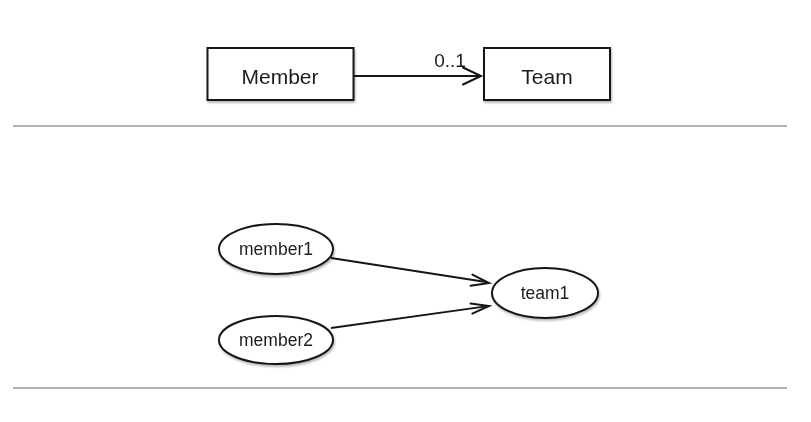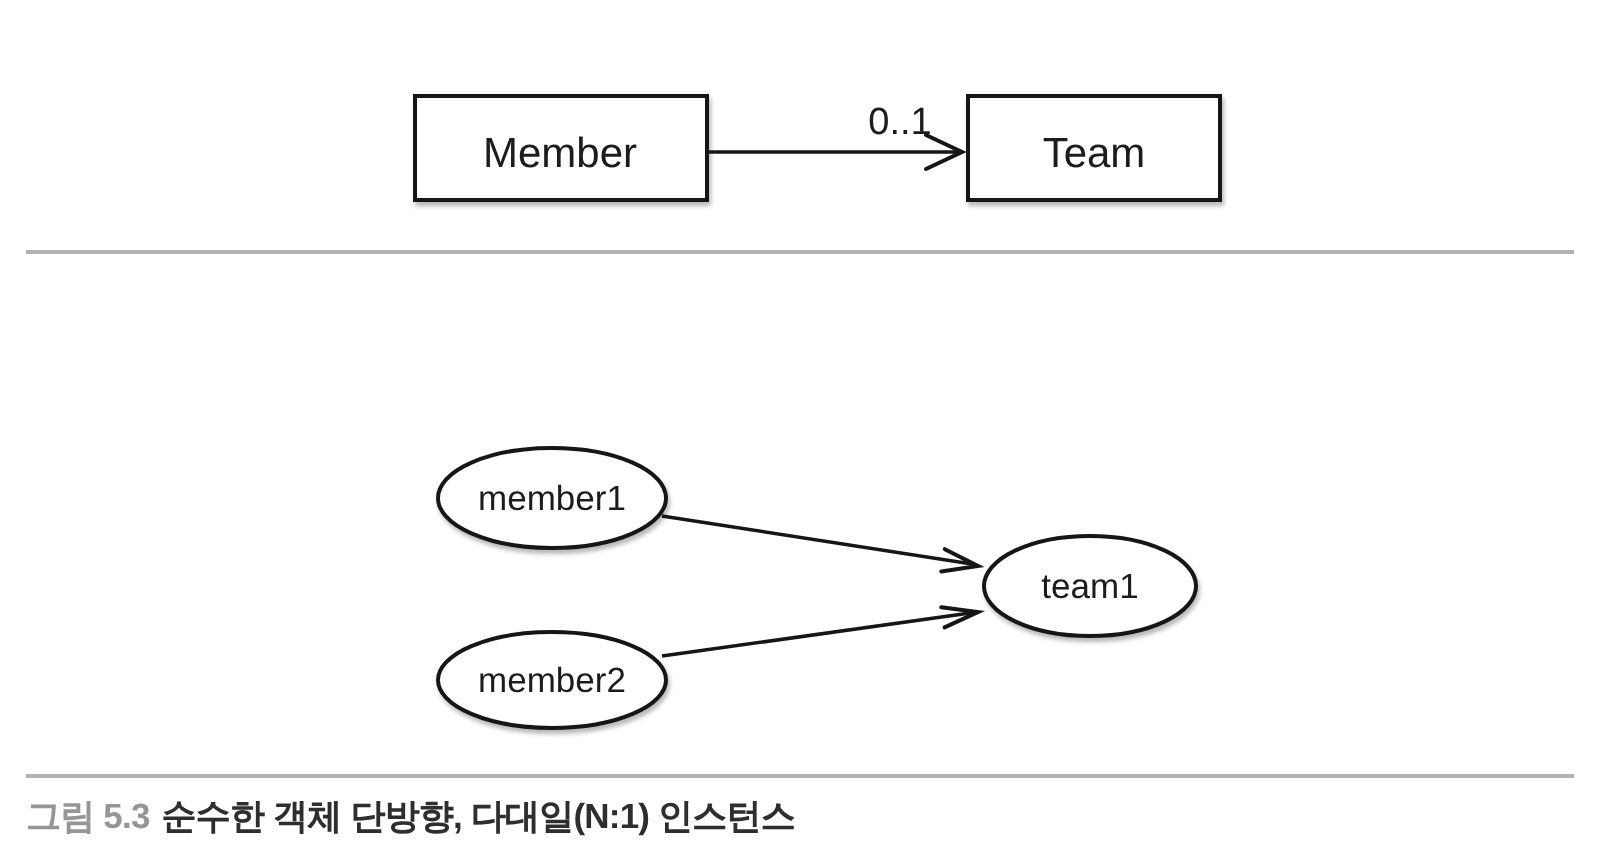--- a/index.html
+++ b/index.html
@@ -106,17 +106,14 @@
 
       <text class="node-text ellipse-text" x="276" y="255">member1</text>
       <text class="node-text ellipse-text" x="276" y="346">member2</text>
       <text class="node-text ellipse-text" x="545" y="299">team1</text>
     </g>
   </svg>
 
   <div class="rule rule-1"></div>
 
   <div class="rule rule-2"></div>
-  <div class="caption caption-2">
-    <span class="fig-number">그림 5.3</span><span class="fig-text">순수한 객체 단방향, 다대일(N:1) 인스턴스</span>
-  </div>
 
 </div>
 
 </body></html>

